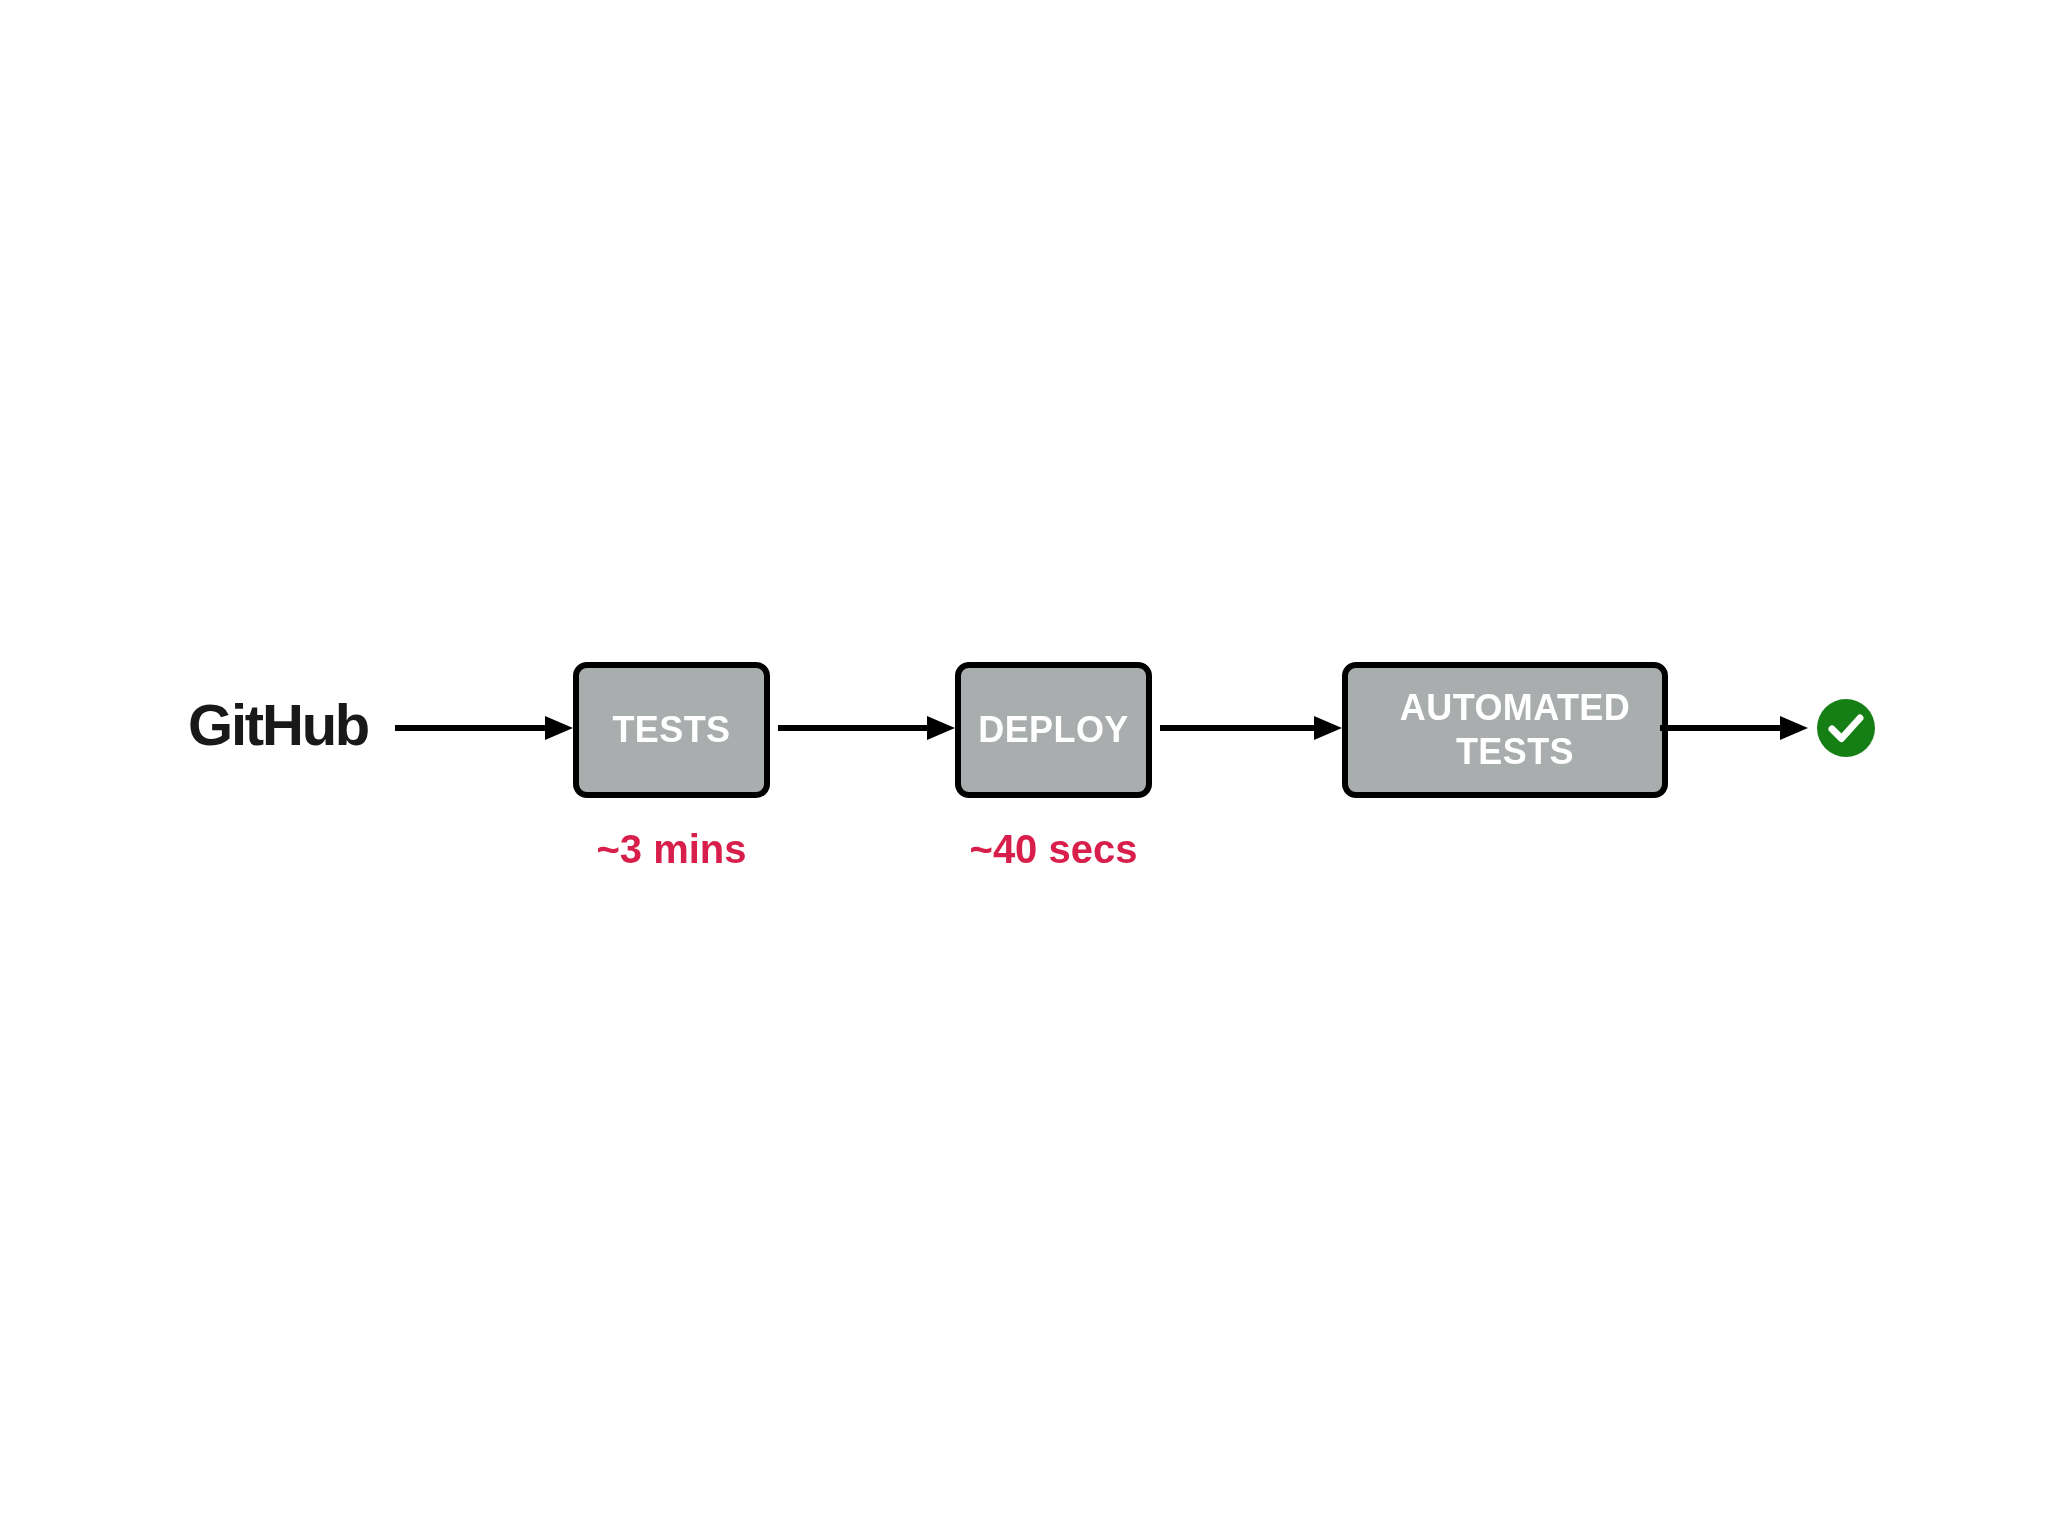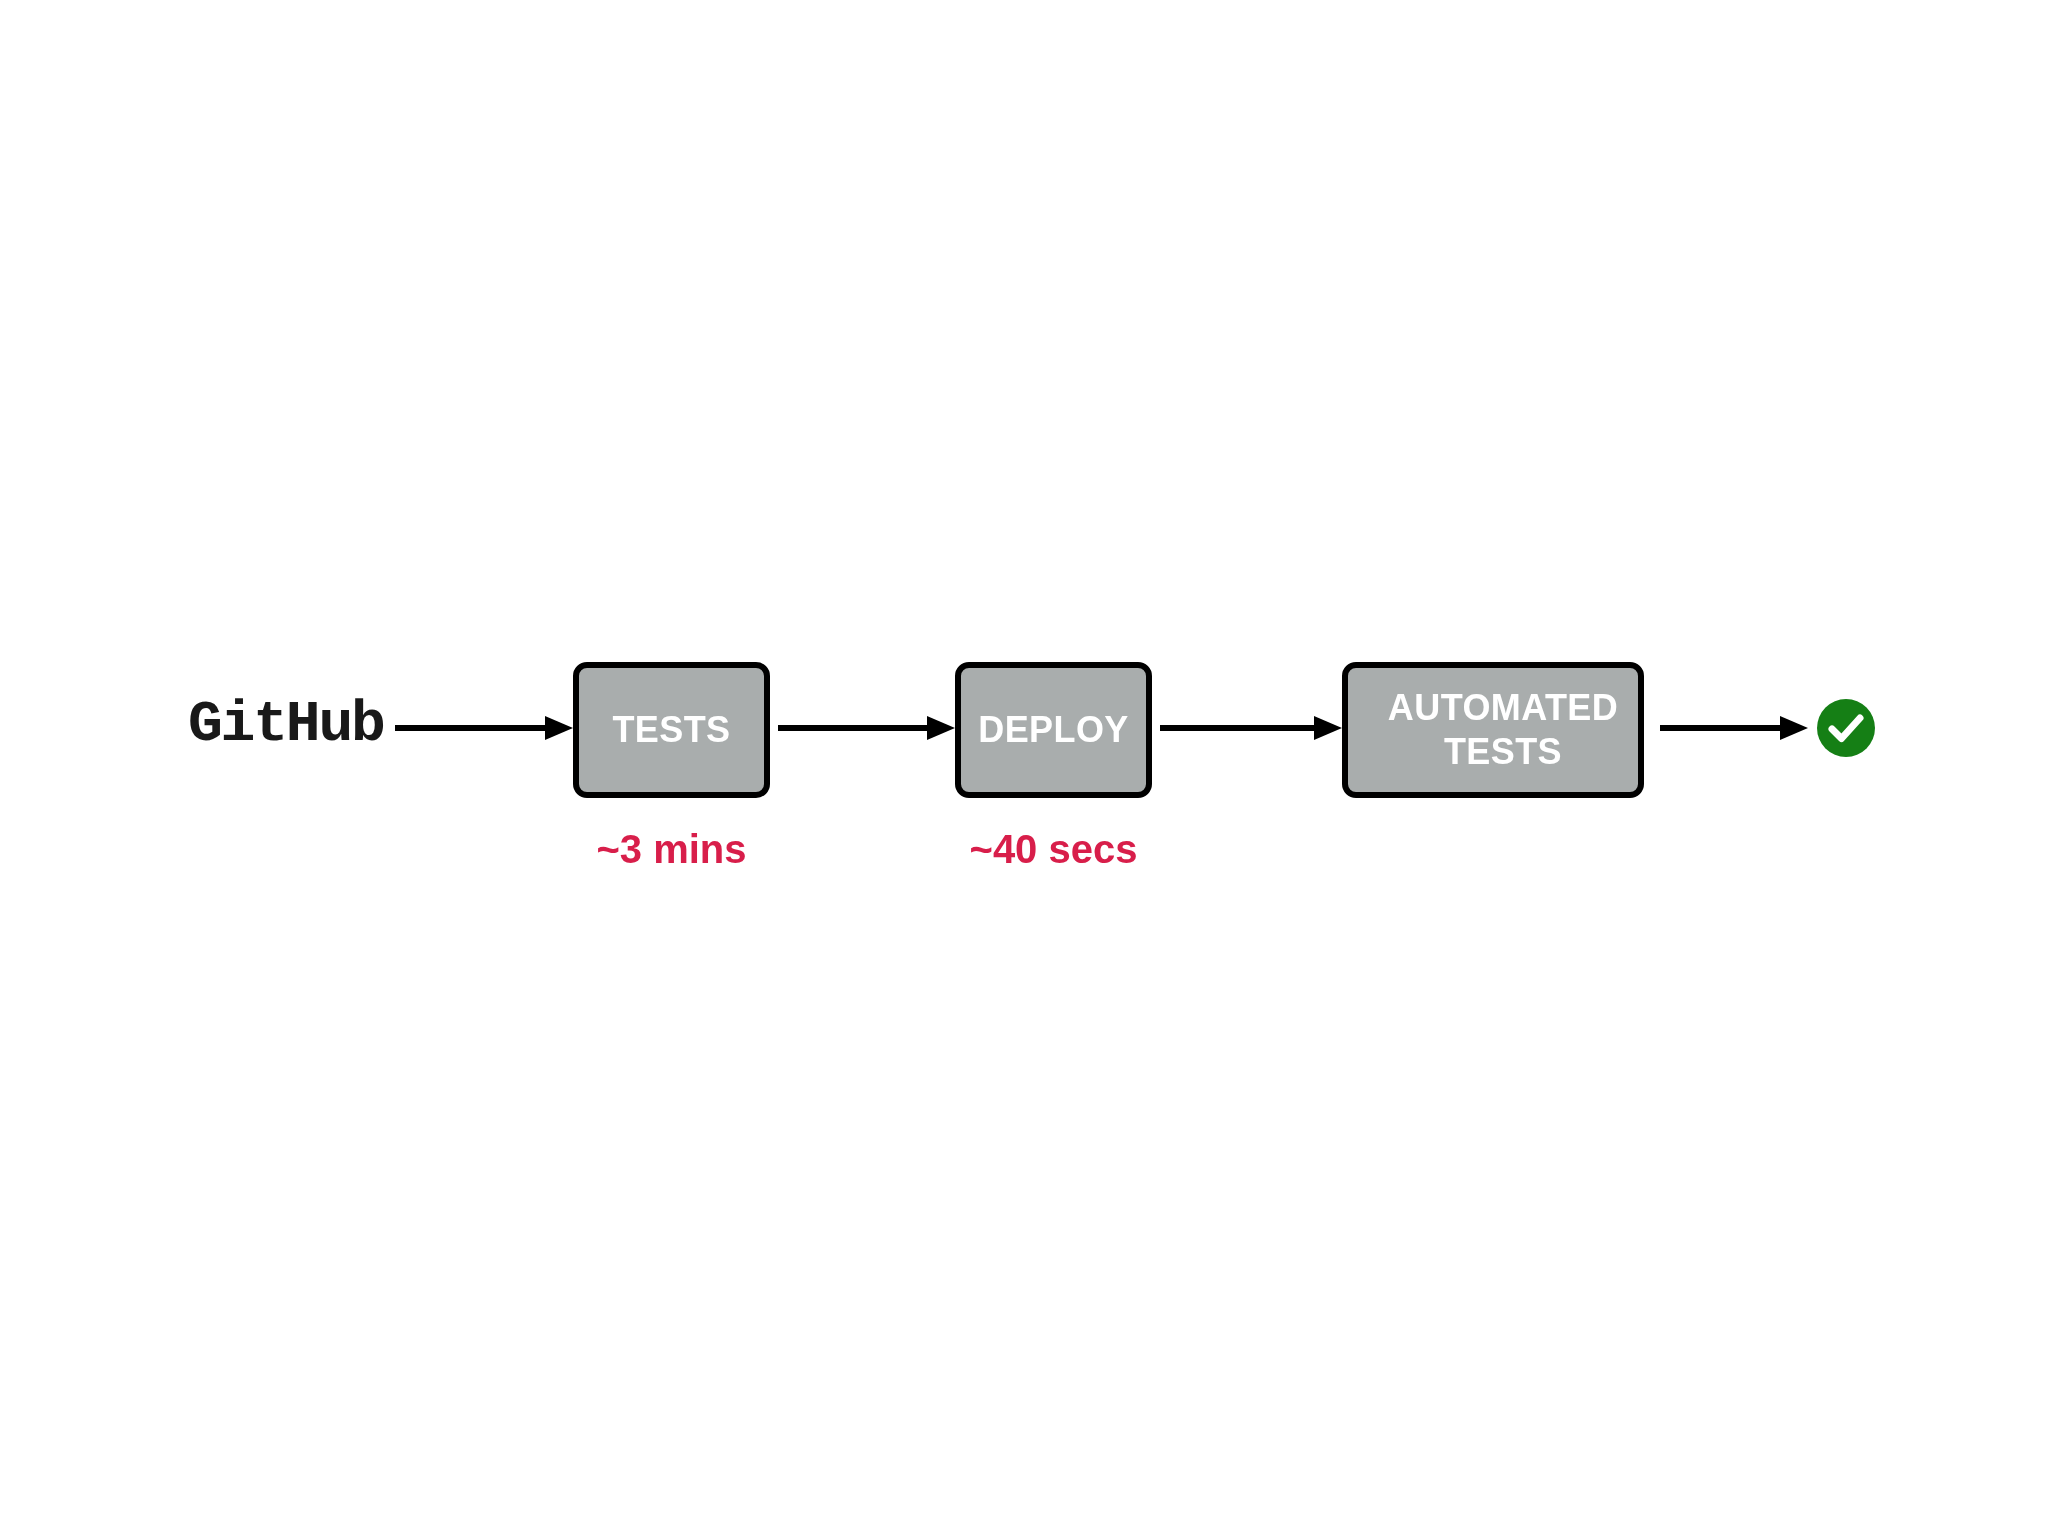--- a/index.html
+++ b/index.html
@@ -19,21 +19,21 @@
     width: 2048px;
     height: 1536px;
     background: #ffffff;
   }
 
   
   .wordmark {
     position: absolute;
     left: 188px;
     top: 694px;
-    font-family: Liberation Mono, monospace;
+    font-family: Liberation Sans, sans-serif;
     font-size: 58px;
     font-weight: bold;
     letter-spacing: -2.2px;
     color: #191919;
     line-height: 62px;
     white-space: nowrap;
   }
 
   
   .stage {
@@ -53,21 +53,21 @@
     font-size: 36px;
     font-weight: bold;
     line-height: 44px;
     text-align: center;
     letter-spacing: 0.4px;
     white-space: pre-line;
   }
 
   .stage-build  { left: 573px;  width: 197px; }
   .stage-deploy { left: 955px;  width: 197px; }
-  .stage-tests  { left: 1342px; width: 302px; padding-left: 20px; }
+  .stage-tests  { left: 1342px; width: 326px; padding-left: 20px; }
 
   
   .duration {
     position: absolute;
     top: 826px;
     height: 46px;
     line-height: 46px;
     text-align: center;
     color: #d81e4a;
     font-size: 40px;

